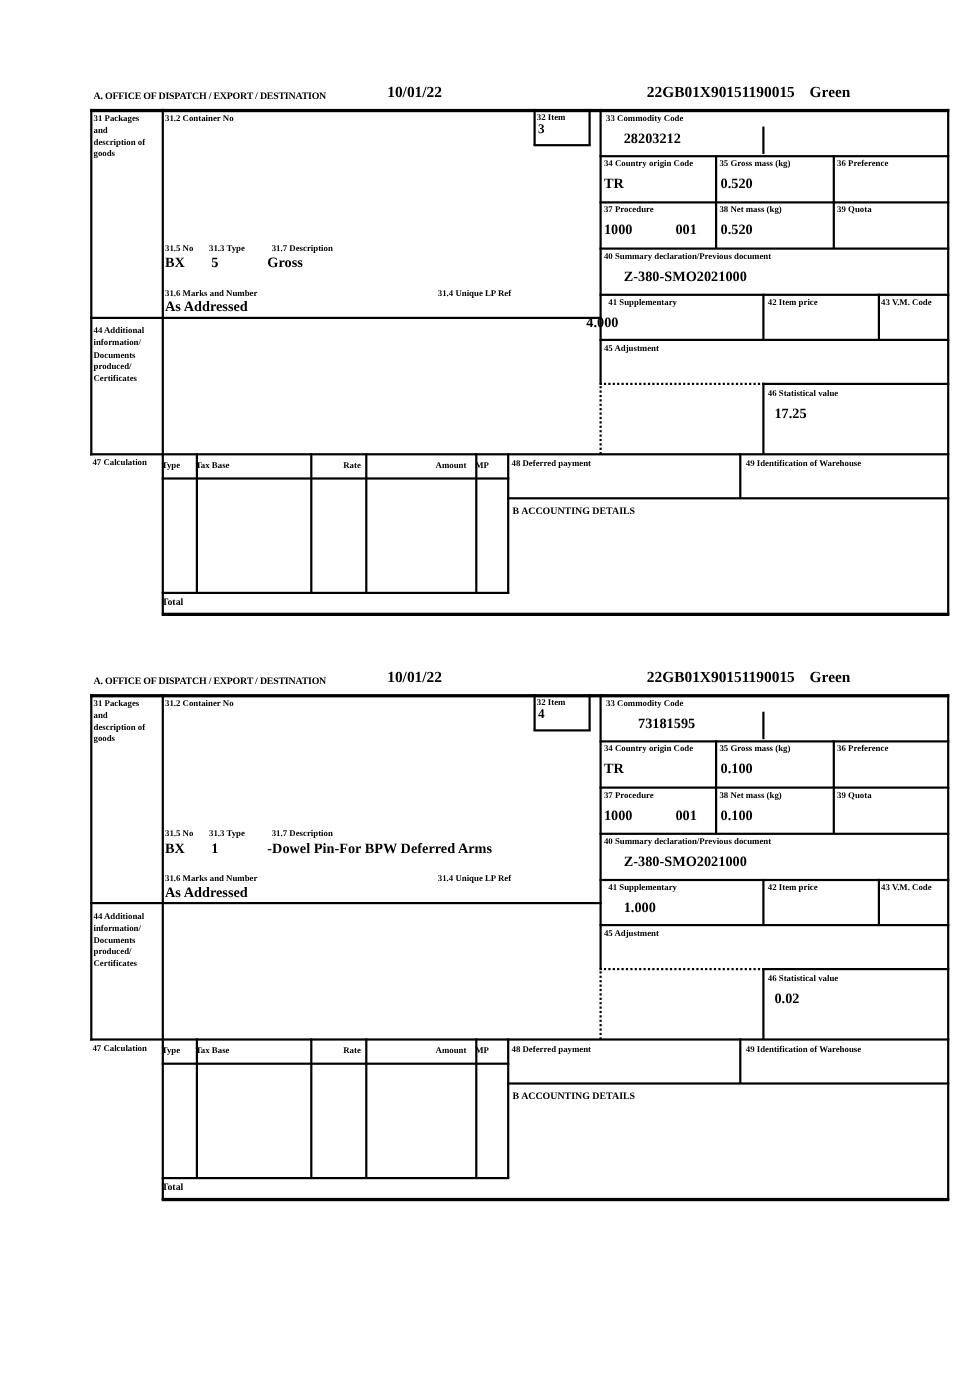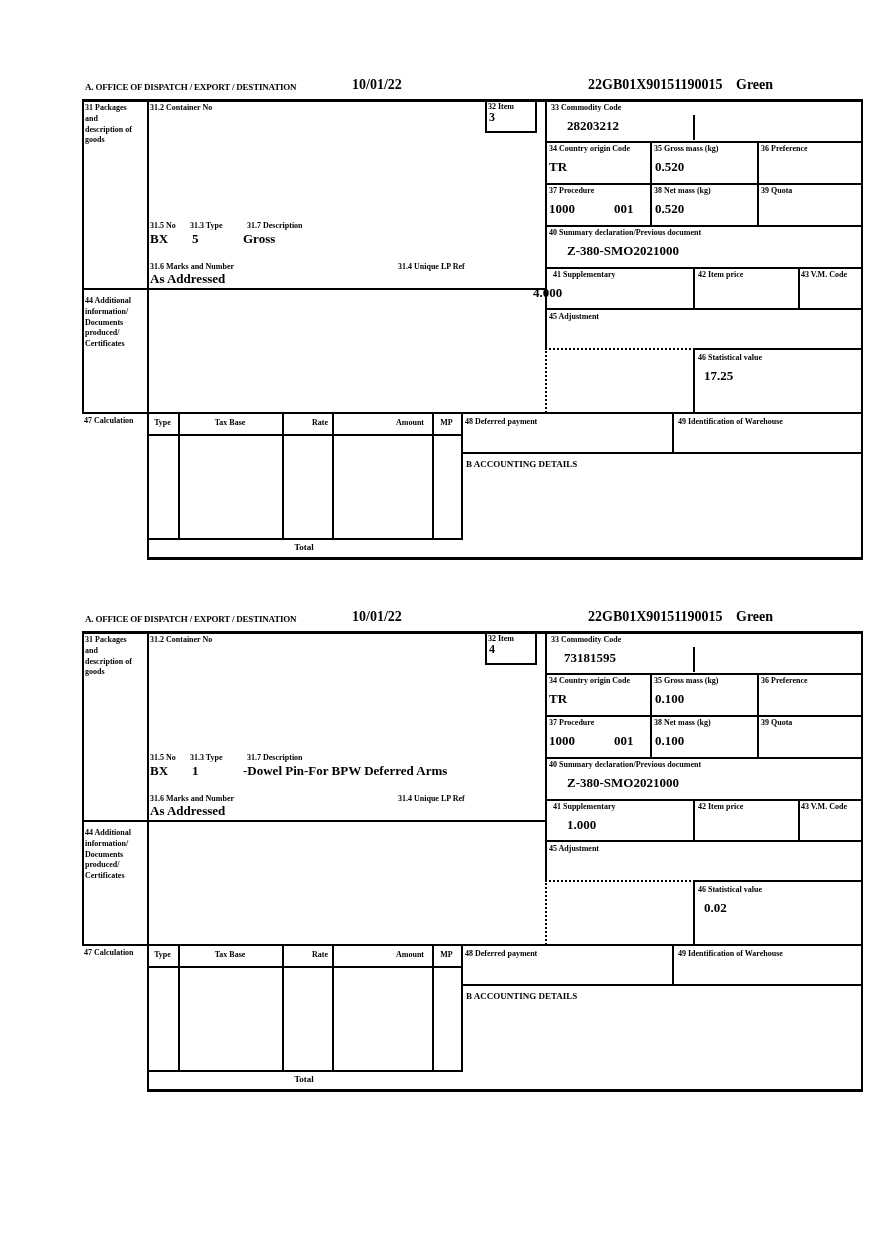--- a/index.html
+++ b/index.html
@@ -9,21 +9,21 @@
   }
   .section{position:absolute;left:0;width:882px;height:495px;}
   .hl,.vl{position:absolute;background:#000;}
   .hl.dot{background:none;border-top:2px dotted #000;height:0 !important;}
   .vl.dot{background:none;border-left:2px dotted #000;width:0 !important;}
   .lbl{position:absolute;font-size:8px;font-weight:bold;line-height:1.35;white-space:nowrap;}
   .lbl.wrap{white-space:normal;}
   .val{position:absolute;font-size:13px;font-weight:bold;white-space:nowrap;}
   .hdr-office{position:absolute;font-size:9px;font-weight:bold;letter-spacing:-0.2px;white-space:nowrap;}
   .hdr-big{position:absolute;font-size:14px;font-weight:bold;white-space:nowrap;}
-  .th{position:absolute;font-size:8px;font-weight:bold;text-align:center;white-space:nowrap;}
+  .th{position:absolute;font-size:8px;font-weight:bold;white-space:nowrap;}
 </style>
 </head>
 <body>
 
   <div class="section" style="top: 76px;">
 
     <span class="hdr-office" style="left:85px;top:6px">A. OFFICE OF DISPATCH / EXPORT / DESTINATION</span>
     <span class="hdr-big" style="left:352px;top:1px">10/01/22</span>
     <span class="hdr-big" style="left:588px;top:1px">22GB01X90151190015</span>
     <span class="hdr-big" style="left:736px;top:1px">Green</span>
@@ -129,21 +129,21 @@
     <span class="hdr-big" style="left:736px;top:1px">Green</span>
 
     <div class="lbl wrap" style="left:85px;top:27px;width:52px">31 Packages and description of goods</div>
     <div class="lbl wrap" style="left:85px;top:220px;width:52px">44 Additional information/ Documents produced/ Certificates</div>
     <div class="lbl wrap" style="left:84px;top:340px;width:52px">47 Calculation</div>
 
     <span class="lbl" style="left:150px;top:27px">31.2 Container No</span>
     <span class="lbl" style="left:488px;top:26px">32 Item</span>
     <span class="val" style="left:489px;top:34px;font-size:12px">4</span>
     <span class="lbl" style="left:551px;top:27px">33 Commodity Code</span>
-    <span class="val" style="left:564px;top:42px">73181595</span>
+    <span class="val" style="left:580px;top:42px">73181595</span>
 
     <span class="lbl" style="left:549px;top:68px">34 Country origin Code</span>
     <span class="val" style="left:549px;top:83px">TR</span>
     <span class="lbl" style="left:654px;top:68px">35 Gross mass (kg)</span>
     <span class="val" style="left:655px;top:83px">0.100</span>
     <span class="lbl" style="left:761px;top:68px">36 Preference</span>
     <span class="lbl" style="left:549px;top:110px">37 Procedure</span>
     <span class="val" style="left:549px;top:125px">1000</span>
     <span class="val" style="left:614px;top:125px">001</span>
     <span class="lbl" style="left:654px;top:110px">38 Net mass (kg)</span>

